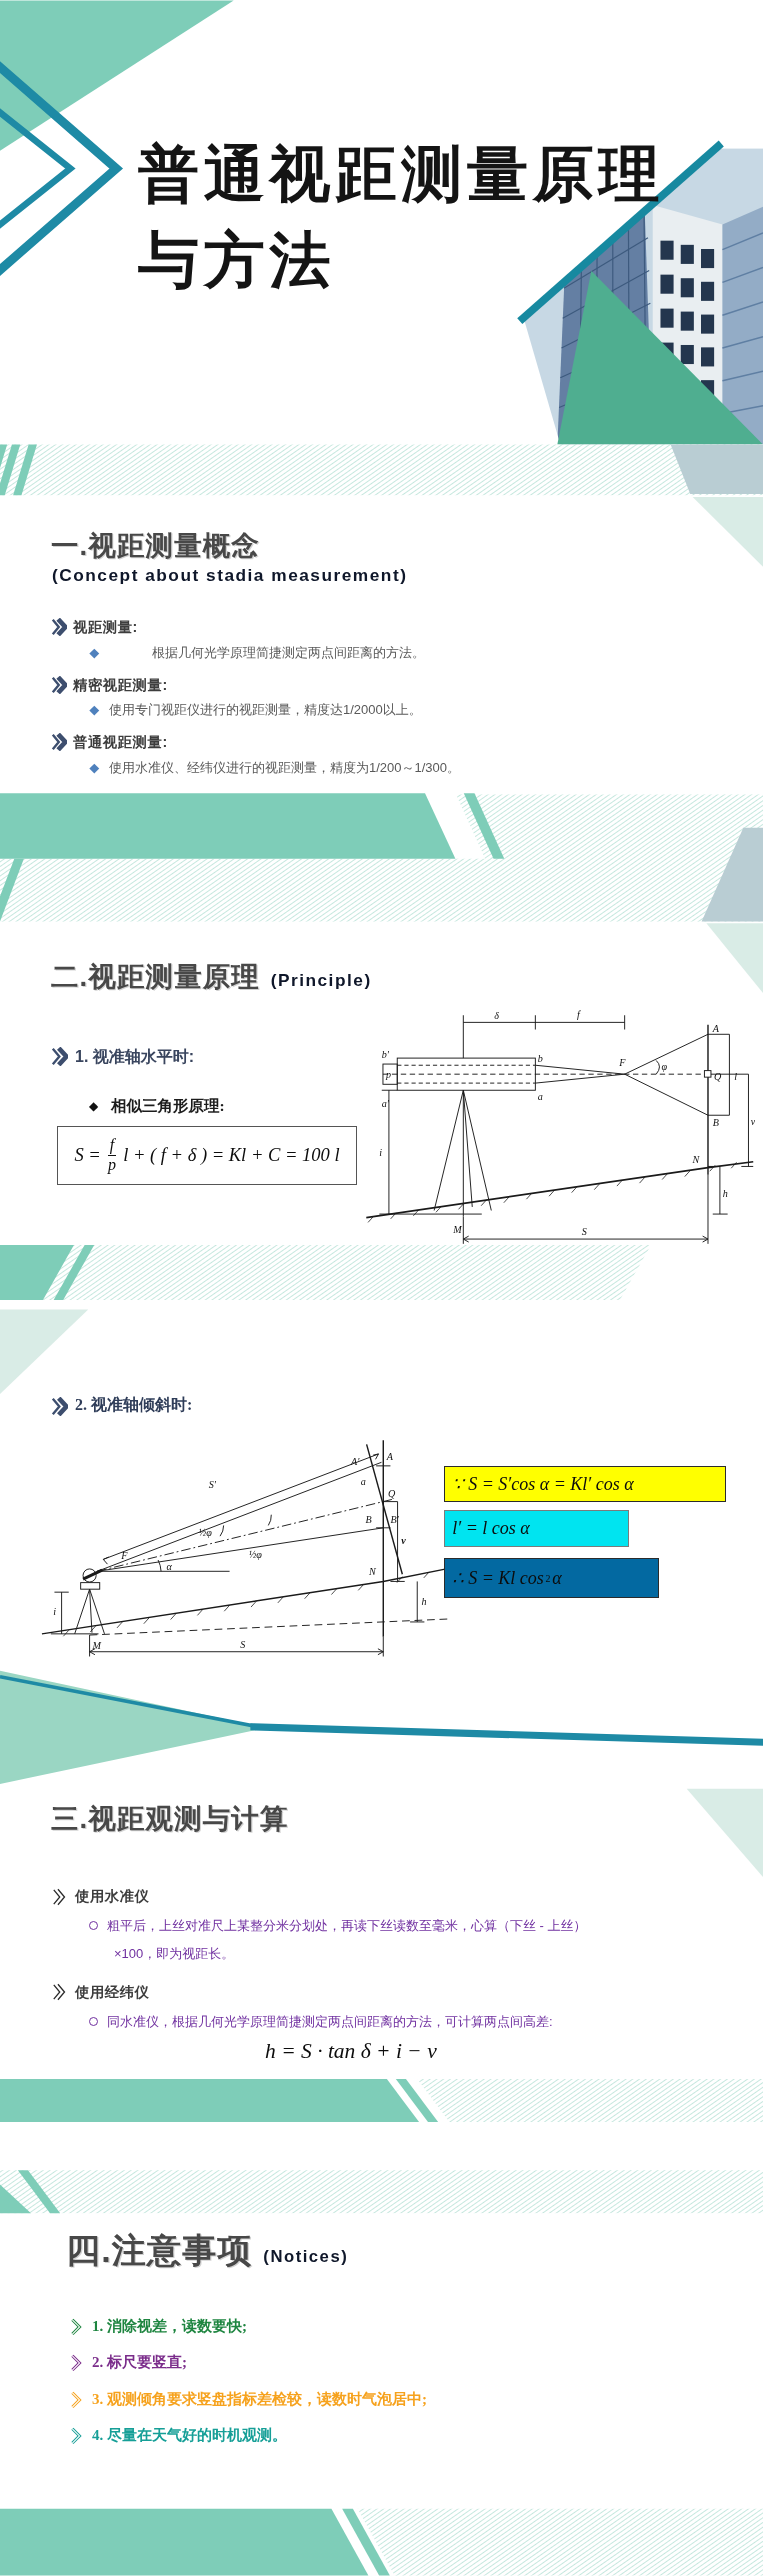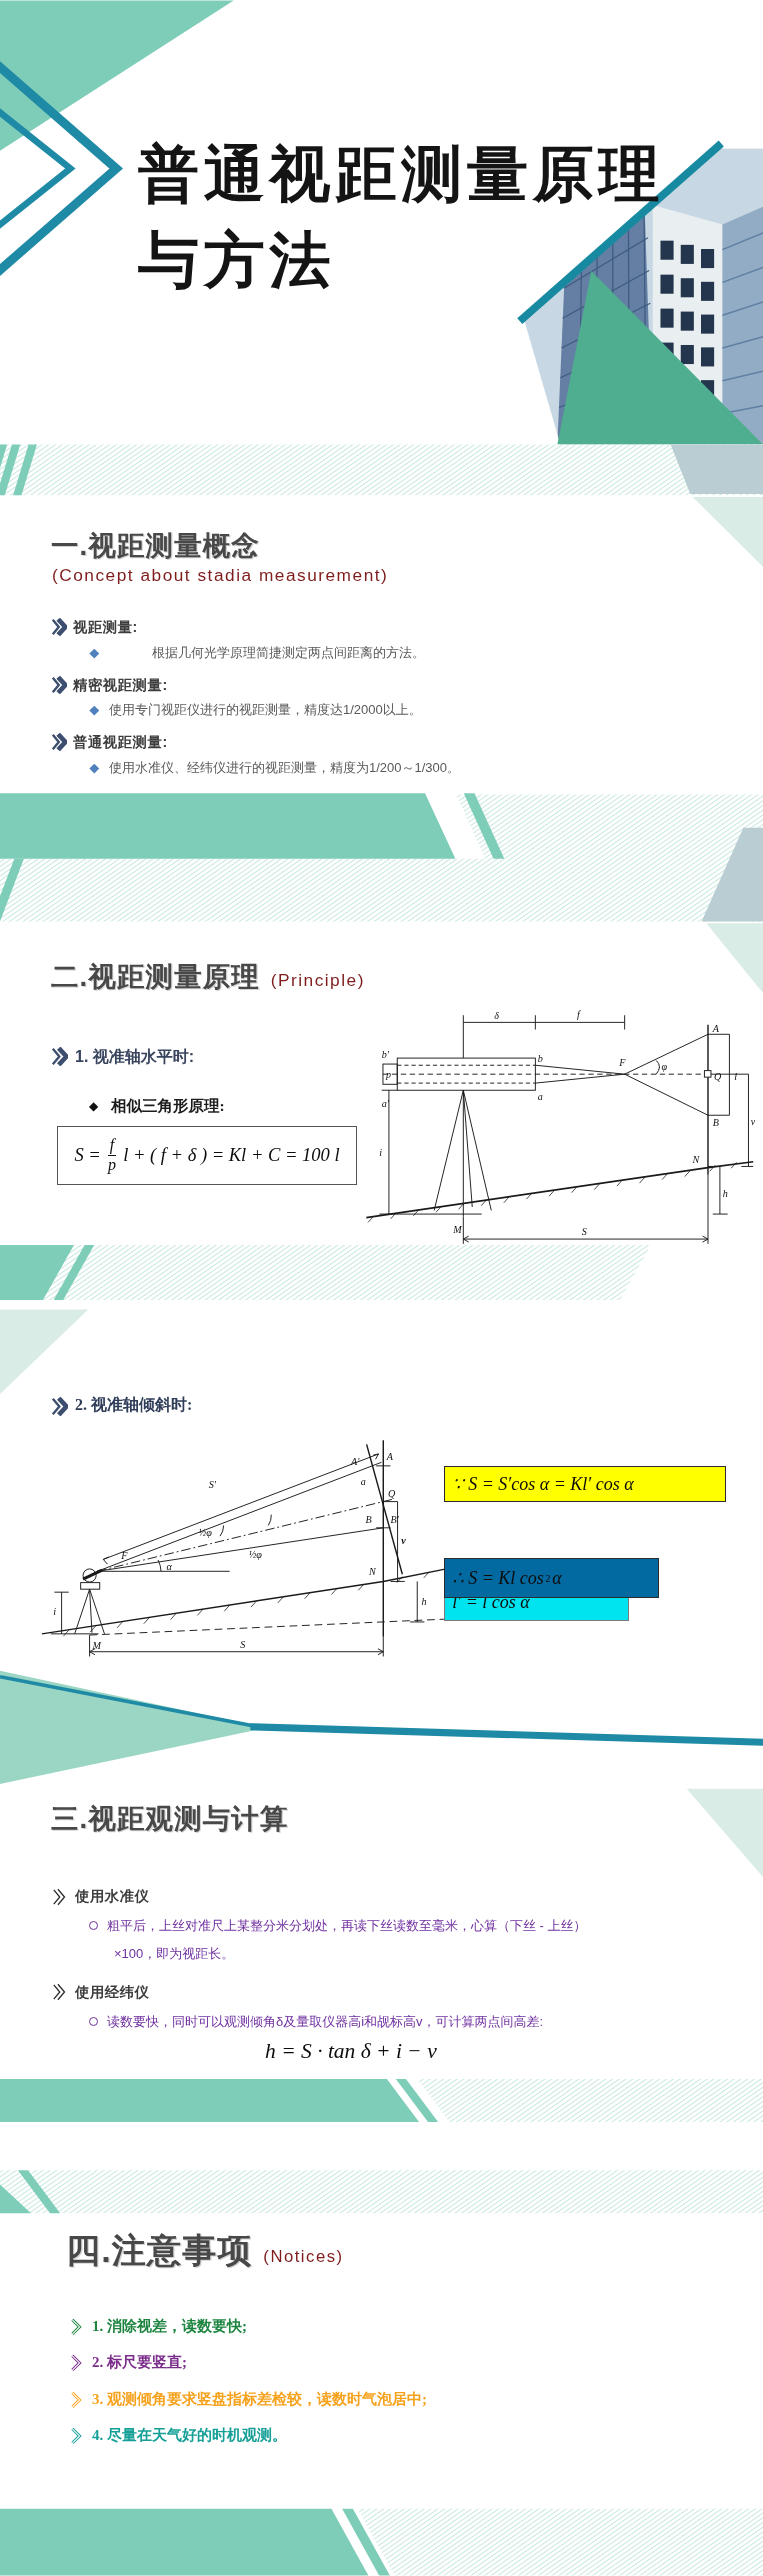--- a/index.html
+++ b/index.html
@@ -6,21 +6,21 @@
   .page{position:relative;width:763px;height:2576px;background:#ffffff;overflow:hidden;
         font-family:"Liberation Sans","DejaVu Sans",sans-serif;color:#333;padding-left:20px;}
   .deco{position:absolute;left:0;top:0;z-index:0;}
   .content{position:absolute;z-index:2;}
   
   .main-title{font-family:"Liberation Serif","DejaVu Serif",serif;font-weight:bold;
               font-size:61px;line-height:86px;letter-spacing:4.8px;color:#141414;}
   
   .h-zh{font-size:27.4px;font-weight:bold;color:#484848;letter-spacing:1.2px;
         text-shadow:1.2px 1.2px 0 rgba(0,0,0,.18);white-space:nowrap;}
-  .h-en{font-size:17.3px;font-weight:normal;color:#7f1d1d;letter-spacing:1.5px;white-space:nowrap;}
+  .h-en{font-size:17.3px;font-weight:bold;color:#0f172a;letter-spacing:1.5px;white-space:nowrap;}
   .h-inline{display:flex;align-items:baseline;gap:10.7px;}
   
   .b1{font-size:14.3px;font-weight:bold;color:#3d3d3d;letter-spacing:0.6px;white-space:nowrap;}
   .b1-serif{font-family:"Liberation Serif","DejaVu Serif",serif;font-size:16px;font-weight:bold;
             color:#2e3c58;white-space:nowrap;}
   .b1-sans{font-size:16px;font-weight:bold;color:#39455e;white-space:nowrap;}
   .desc{font-size:13px;color:#595959;white-space:nowrap;}
   .desc-purple{font-size:13px;color:#7030A0;white-space:nowrap;}
   .diamond{width:6.6px;height:6.6px;background:#4F81BD;transform:rotate(45deg);display:inline-block;}
   .circle-b{width:7.2px;height:7.2px;border:1.5px solid #7030A0;border-radius:50%;display:inline-block;}
@@ -388,21 +388,21 @@
     <text x="600" y="164">B′</text>
     <text x="618" y="200" font-size="18" font-weight="bold">v</text>
     <text x="564" y="252" font-size="19">N</text>
     <text x="652" y="302">h</text>
     <text x="34" y="318">i</text>
     <text x="100" y="375" font-size="19">M</text>
     <text x="348" y="374" font-size="20">S</text>
   </svg>
 
   <div class="content hl hl-yellow math" style="left:444px;top:1466px;width:273px;height:34px;">∵ S = S′cos α = Kl′ cos α</div>
-  <div class="content hl hl-cyan math" style="left:444px;top:1584px;width:176px;height:35px;">l′ =  l cos  α</div>
+  <div class="content hl hl-cyan math" style="left:444px;top:1510px;width:176px;height:35px;">l′ =  l cos  α</div>
   <div class="content hl hl-magenta math" style="left:444px;top:1558px;width:206px;height:38px;">
     <span>∴ S = Kl cos</span>
     <sup>2</sup>
     <span>α</span>
   </div>
 
   <div class="content h-zh" style="left:51px;top:1801px;">三.视距观测与计算</div>
 
   <div class="content" style="left:52px;top:1888px;">
     <svg width="14.3" height="18" viewBox="0 0 24 30">
@@ -416,21 +416,21 @@
   <div class="content desc-purple" style="left:114px;top:1945px;">×100，即为视距长。</div>
 
   <div class="content" style="left:52px;top:1983px;">
     <svg width="14.3" height="18" viewBox="0 0 24 30">
         <polyline points="3,3 13,15 3,27" fill="none" stroke="#2b2b2b" stroke-width="2.2"></polyline>
         <polyline points="10,2 21,15 10,28" fill="none" stroke="#2b2b2b" stroke-width="2.2"></polyline>
       </svg>
   </div>
   <div class="content b1" style="left:75px;top:1983px;">使用经纬仪</div>
   <span class="content circle-b" style="left:89px;top:2017px;"></span>
-  <div class="content desc-purple" style="left:107px;top:2013px;">读数要快，同时可以观测倾角δ及量取仪器高i和觇标高v，可计算两点间高差:</div>
+  <div class="content desc-purple" style="left:107px;top:2013px;">同水准仪，根据几何光学原理简捷测定两点间距离的方法，可计算两点间高差:</div>
 
   <div class="content math" style="left:265px;top:2039px;font-size:21.5px;">h = S · tan δ + i − v</div>
 
   <div class="content h-inline" style="left:66px;top:2228px;">
     <span class="h-zh" style="font-size:34px;">四.注意事项</span>
     <span class="h-en" style="font-size:16.7px;">(Notices)</span>
   </div>
 
   <div class="content" style="left:70px;top:2318px;">
     <svg width="14.3" height="19" viewBox="0 0 24 32">

